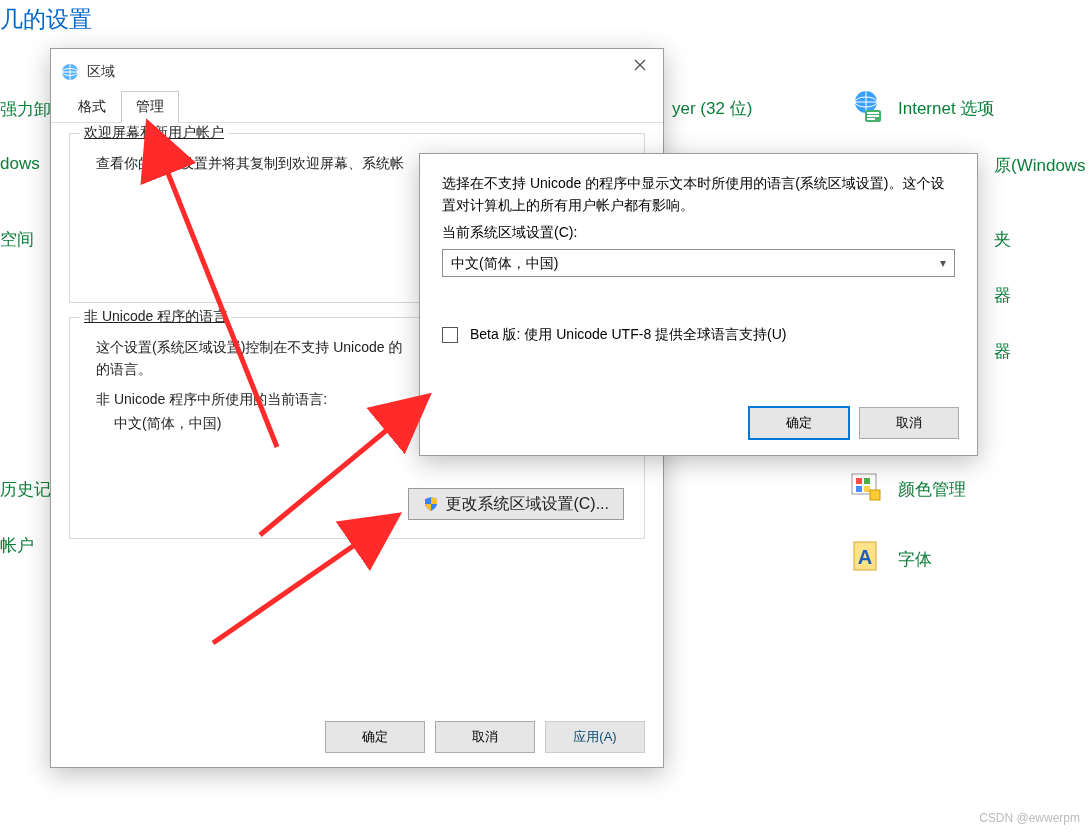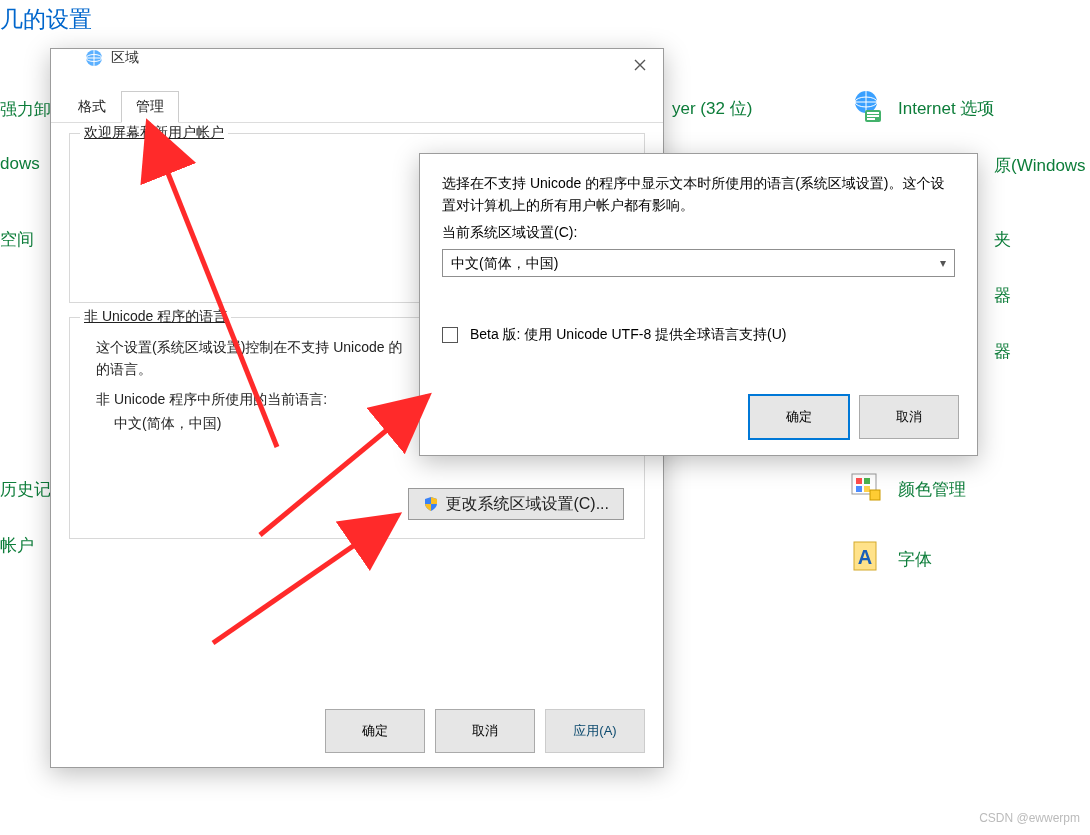--- a/index.html
+++ b/index.html
@@ -5,37 +5,37 @@
     * { box-sizing: border-box; font-family: "Microsoft YaHei", "Segoe UI", Tahoma, sans-serif; }
     body { margin: 0; width: 1090px; height: 835px; position: relative; background: #fff; overflow: hidden; }
 
     
     .bg-link { position: absolute; color: #0d7d3a; font-size: 17px; white-space: nowrap; }
     .bg-icon { position: absolute; width: 36px; height: 36px; }
     .bg-title { position: absolute; color: #0066cc; font-size: 23px; }
 
     
     .dialog { position: absolute; background: #fff; border: 1px solid #9c9c9c; box-shadow: 0 6px 24px rgba(0,0,0,.25); }
-    .titlebar { height: 32px; display: flex; align-items: flex-start; padding: 0 10px; font-size: 14px; color: #333; position: relative; margin-left: 24px; }
+    .titlebar { height: 32px; display: flex; align-items: flex-end; padding: 0 10px; font-size: 14px; color: #333; position: relative; }
     .titlebar .globe { width: 18px; height: 18px; margin-right: 8px; }
     .titlebar .close { position: absolute; right: 0; top: 0; width: 46px; height: 32px; display: flex; align-items: center; justify-content: center; color: #555; }
 
     
     #region-dialog { left: 50px; top: 48px; width: 614px; height: 720px; }
     .tabbar { display: flex; padding-left: 12px; margin-top: 10px; border-bottom: 1px solid #ddd; font-size: 14px; }
     .tab { padding: 6px 14px 6px 14px; border: 1px solid transparent; margin-bottom: -1px; color: #222; }
     .tab.inactive { border: 1px solid transparent; }
     .tab.active { background: #fff; border: 1px solid #ccc; border-bottom-color: #fff; }
     .content { padding: 10px 18px 0 18px; font-size: 14px; color: #222; }
     .group { border: 1px solid #d8d8d8; padding: 12px 14px 16px 14px; margin-bottom: 14px; position: relative; }
     .group-title { position: absolute; top: -10px; left: 10px; background: #fff; padding: 0 4px; font-size: 14px; text-decoration: underline; }
     .group-desc { margin: 6px 0 10px 12px; line-height: 1.6; }
     .sub-label { margin: 8px 0 4px 12px; }
     .sub-value { margin: 6px 0 4px 30px; }
-    .btn { min-width: 100px; height: 44px; background: #e6e6e6; border: 1px solid #aaa; font-size: 13px; display: inline-flex; align-items: center; justify-content: center; padding: 0 14px; cursor: default; }
+    .btn { min-width: 100px; height: 32px; background: #e6e6e6; border: 1px solid #aaa; font-size: 13px; display: inline-flex; align-items: center; justify-content: center; padding: 0 14px; cursor: default; }
     .btn.primary { background: #e6e6e6; border: 1px solid #0078d7; outline: 1px solid #0078d7; }
     .btn.disabled { color: #0c4a6e; border-color: #ccc; }
     .change-btn { position: absolute; right: 20px; bottom: 18px; height: 32px; background: #e6e6e6; border: 1px solid #999; display: inline-flex; align-items: center; padding: 0 14px; font-size: 16px; }
     .shield { width: 16px; height: 16px; margin-right: 6px; }
     .footer-btns { position: absolute; bottom: 14px; right: 18px; display: flex; gap: 10px; }
 
     
     #locale-dialog { left: 419px; top: 153px; width: 559px; height: 303px; z-index: 5; }
     #locale-dialog .body { padding: 18px 22px 0 22px; font-size: 14px; line-height: 1.6; }
     .select { width: 100%; height: 28px; border: 1px solid #8f8f8f; display: flex; align-items: center; justify-content: space-between; padding: 0 8px; font-size: 14px; margin-top: 6px; }
@@ -106,20 +106,21 @@
   </div>
 
   <div class="tabbar">
     <div class="tab inactive">格式</div>
     <div class="tab active">管理</div>
   </div>
 
   <div class="content">
     <div class="group" style="height:170px;">
       <span class="group-title">欢迎屏幕和新用户帐户</span>
+      <div class="group-desc">查看你的国际设置并将其复制到欢迎屏幕、系统帐</div>
     </div>
 
     <div class="group" style="height:222px; position:relative;">
       <span class="group-title">非 Unicode 程序的语言</span>
       <div class="group-desc">
         <span>这个设置(系统区域设置)控制在不支持 Unicode 的</span><br>
         <span>的语言。</span>
       </div>
       <div class="sub-label">非 Unicode 程序中所使用的当前语言:</div>
       <div class="sub-value">中文(简体，中国)</div>

